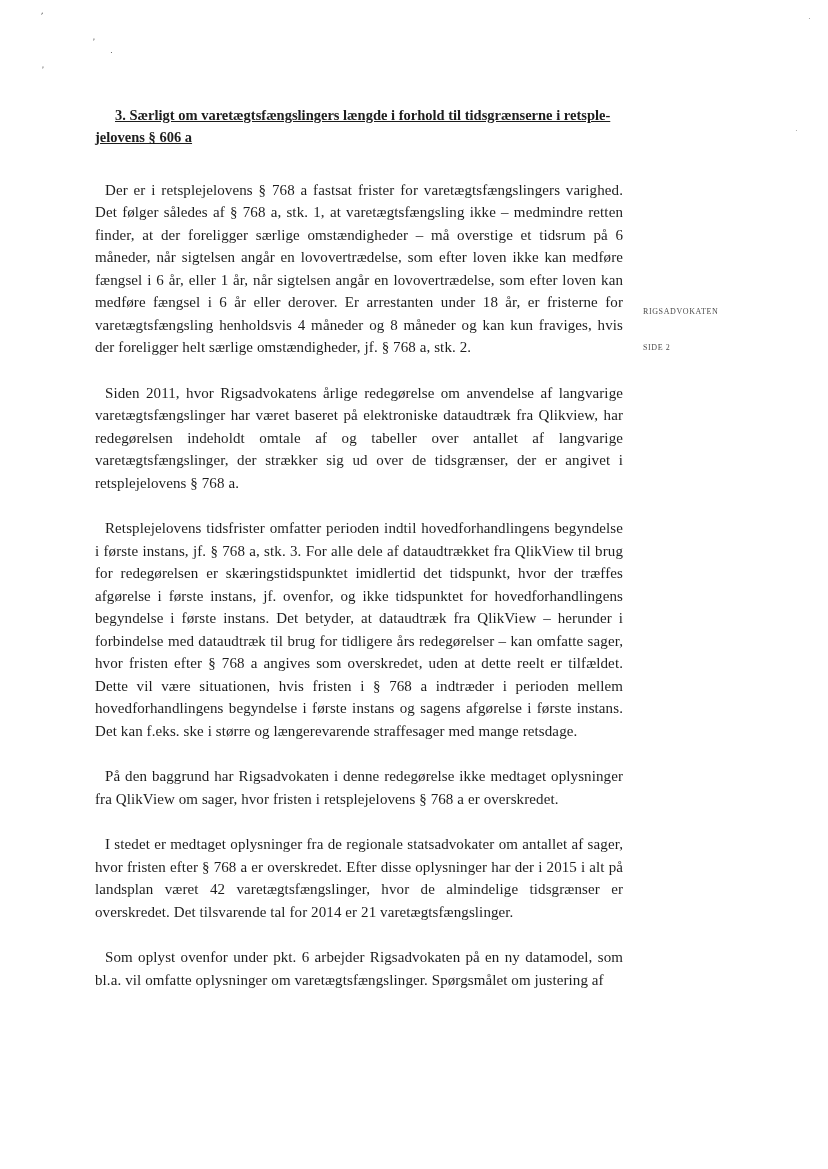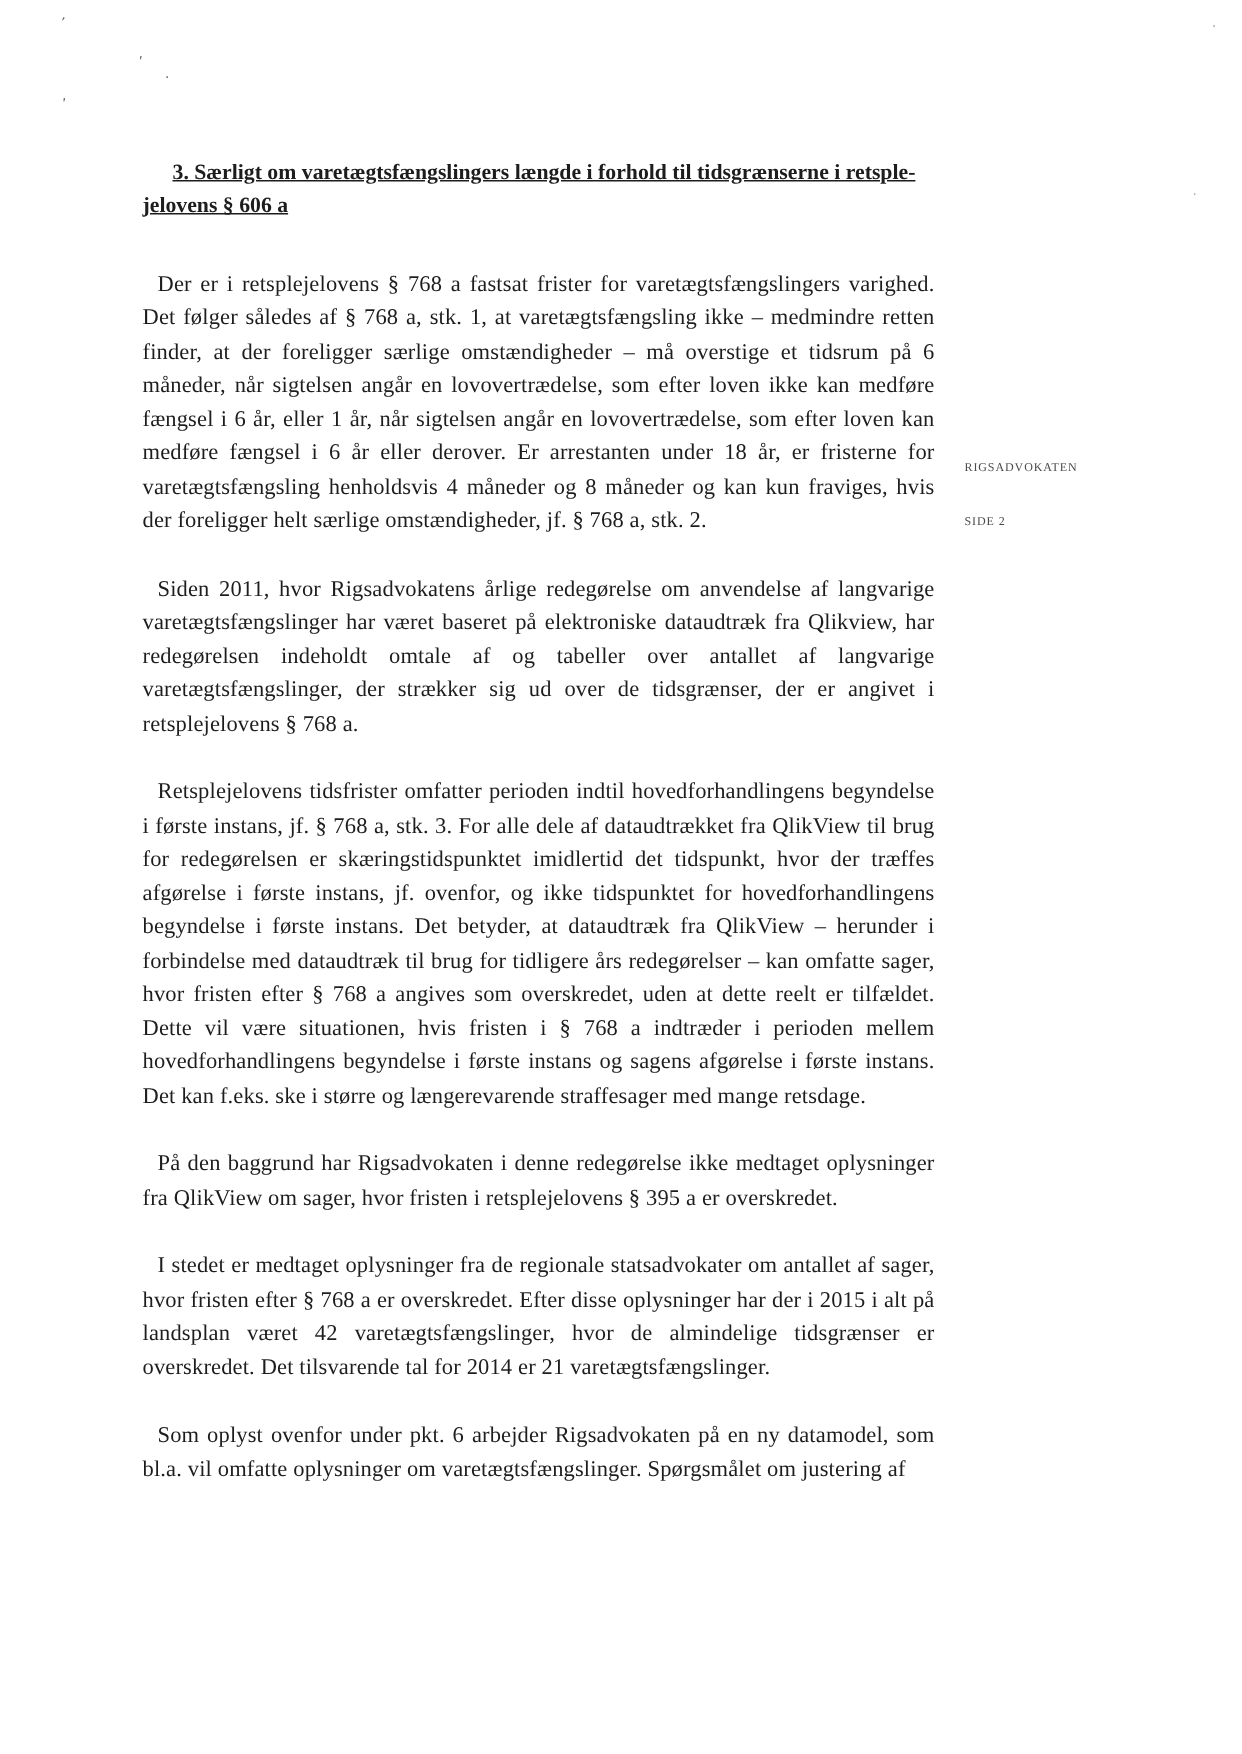--- a/index.html
+++ b/index.html
@@ -91,21 +91,21 @@
       <span class="hline hline2">jelovens § 606 a</span>
     </h3>
 
     <p class="para">Der er i retsplejelovens § 768 a fastsat frister for varetægtsfængslingers varighed. Det følger således af § 768 a, stk. 1, at varetægtsfængsling ikke – medmindre retten finder, at der foreligger særlige omstændigheder – må overstige et tidsrum på 6 måneder, når sigtelsen angår en lovovertrædelse, som efter loven ikke kan medføre fængsel i 6 år, eller 1 år, når sigtelsen angår en lovovertrædelse, som efter loven kan medføre fængsel i 6 år eller derover. Er arrestanten under 18 år, er fristerne for varetægtsfængsling henholdsvis 4 måneder og 8 måneder og kan kun fraviges, hvis der foreligger helt særlige omstændigheder, jf. § 768 a, stk. 2.</p>
 
     <p class="para">Siden 2011, hvor Rigsadvokatens årlige redegørelse om anvendelse af langvarige varetægtsfængslinger har været baseret på elektroniske dataudtræk fra Qlikview, har redegørelsen indeholdt omtale af og tabeller over antallet af langvarige varetægtsfængslinger, der strækker sig ud over de tidsgrænser, der er angivet i retsplejelovens § 768 a.</p>
 
 
     <p class="para">Retsplejelovens tidsfrister omfatter perioden indtil hovedforhandlingens begyndelse i første instans, jf. § 768 a, stk. 3. For alle dele af dataudtrækket fra QlikView til brug for redegørelsen er skæringstidspunktet imidlertid det tidspunkt, hvor der træffes afgørelse i første instans, jf. ovenfor, og ikke tidspunktet for hovedforhandlingens begyndelse i første instans. Det betyder, at dataudtræk fra QlikView – herunder i forbindelse med dataudtræk til brug for tidligere års redegørelser – kan omfatte sager, hvor fristen efter § 768 a angives som overskredet, uden at dette reelt er tilfældet. Dette vil være situationen, hvis fristen i § 768 a indtræder i perioden mellem hovedforhandlingens begyndelse i første instans og sagens afgørelse i første instans. Det kan f.eks. ske i større og længerevarende straffesager med mange retsdage.</p>
 
-    <p class="para">På den baggrund har Rigsadvokaten i denne redegørelse ikke medtaget oplysninger fra QlikView om sager, hvor fristen i retsplejelovens § 395 a er overskredet.</p>
+    <p class="para">På den baggrund har Rigsadvokaten i denne redegørelse ikke medtaget oplysninger fra QlikView om sager, hvor fristen i retsplejelovens § 768 a er overskredet.</p>
 
     <p class="para">I stedet er medtaget oplysninger fra de regionale statsadvokater om antallet af sager, hvor fristen efter § 768 a er overskredet. Efter disse oplysninger har der i 2015 i alt på landsplan været 42 varetægtsfængslinger, hvor de almindelige tidsgrænser er overskredet. Det tilsvarende tal for 2014 er 21 varetægtsfængslinger.</p>
 
     <p class="para">Som oplyst ovenfor under pkt. 6 arbejder Rigsadvokaten på en ny datamodel, som bl.a. vil omfatte oplysninger om varetægtsfængslinger. Spørgsmålet om justering af</p>
 
   </div>
 
   <div class="margin-note org">RIGSADVOKATEN</div>
 
   <div class="margin-note pagenum">SIDE 2</div>

